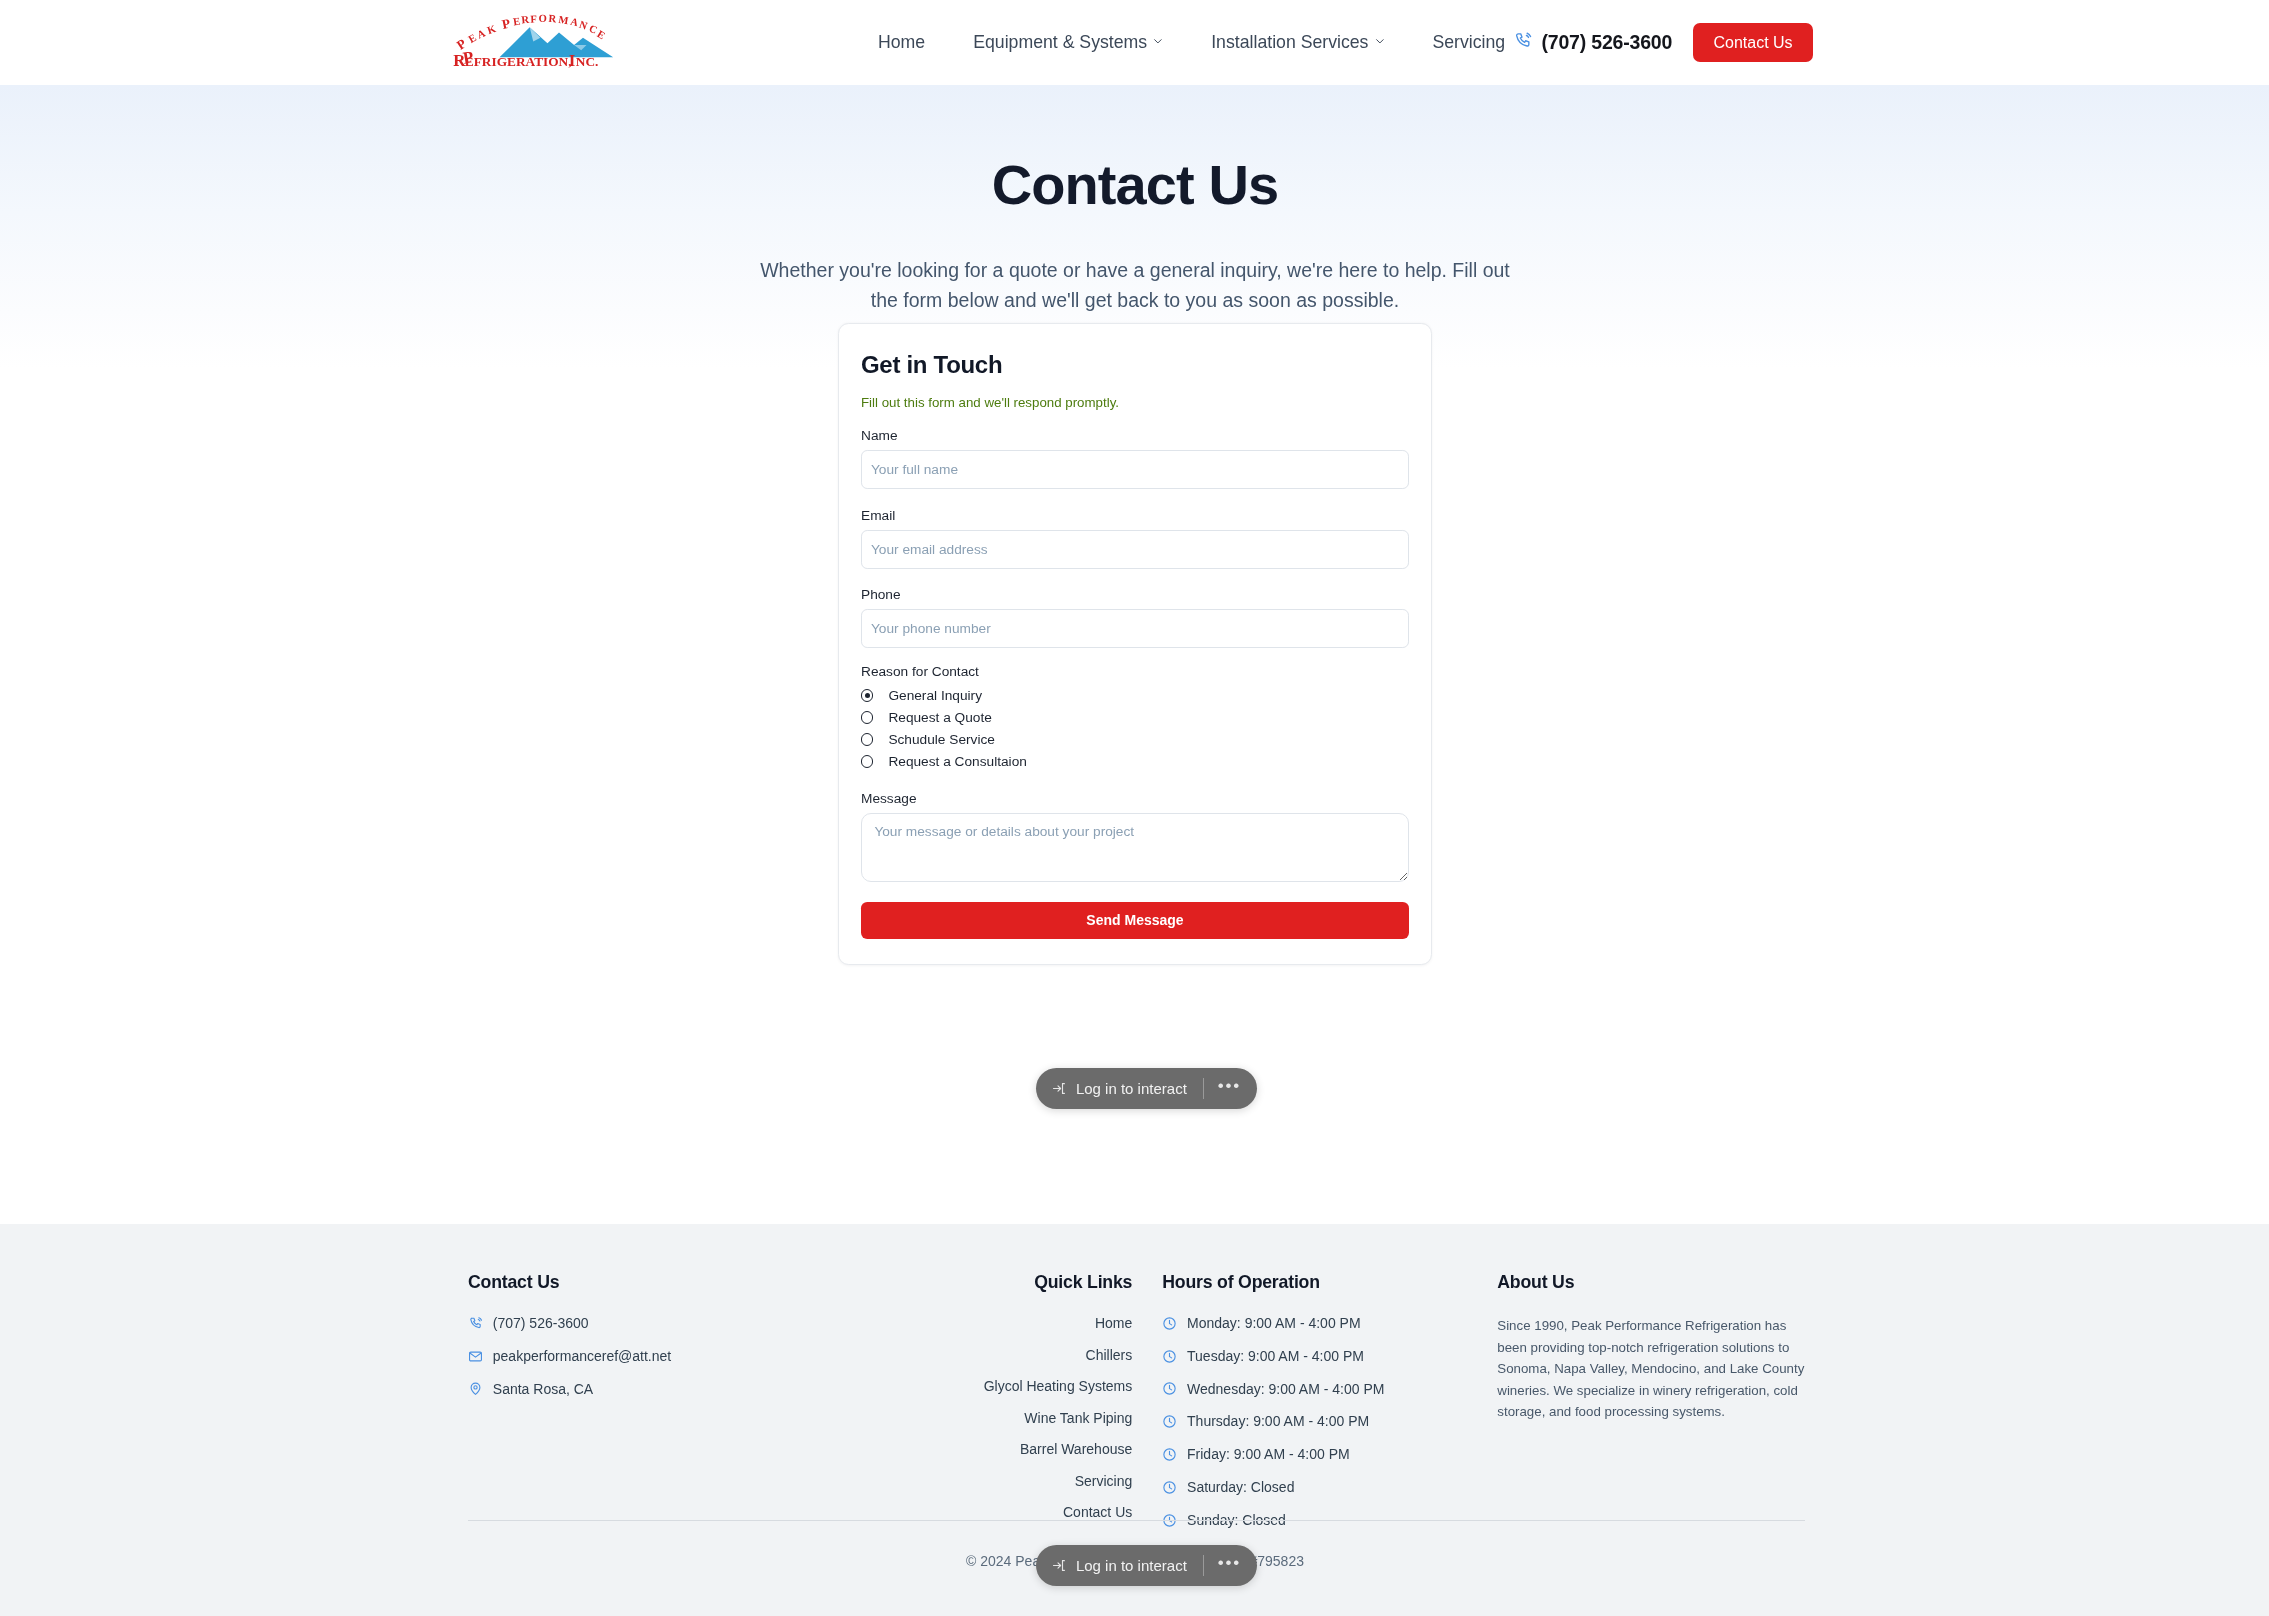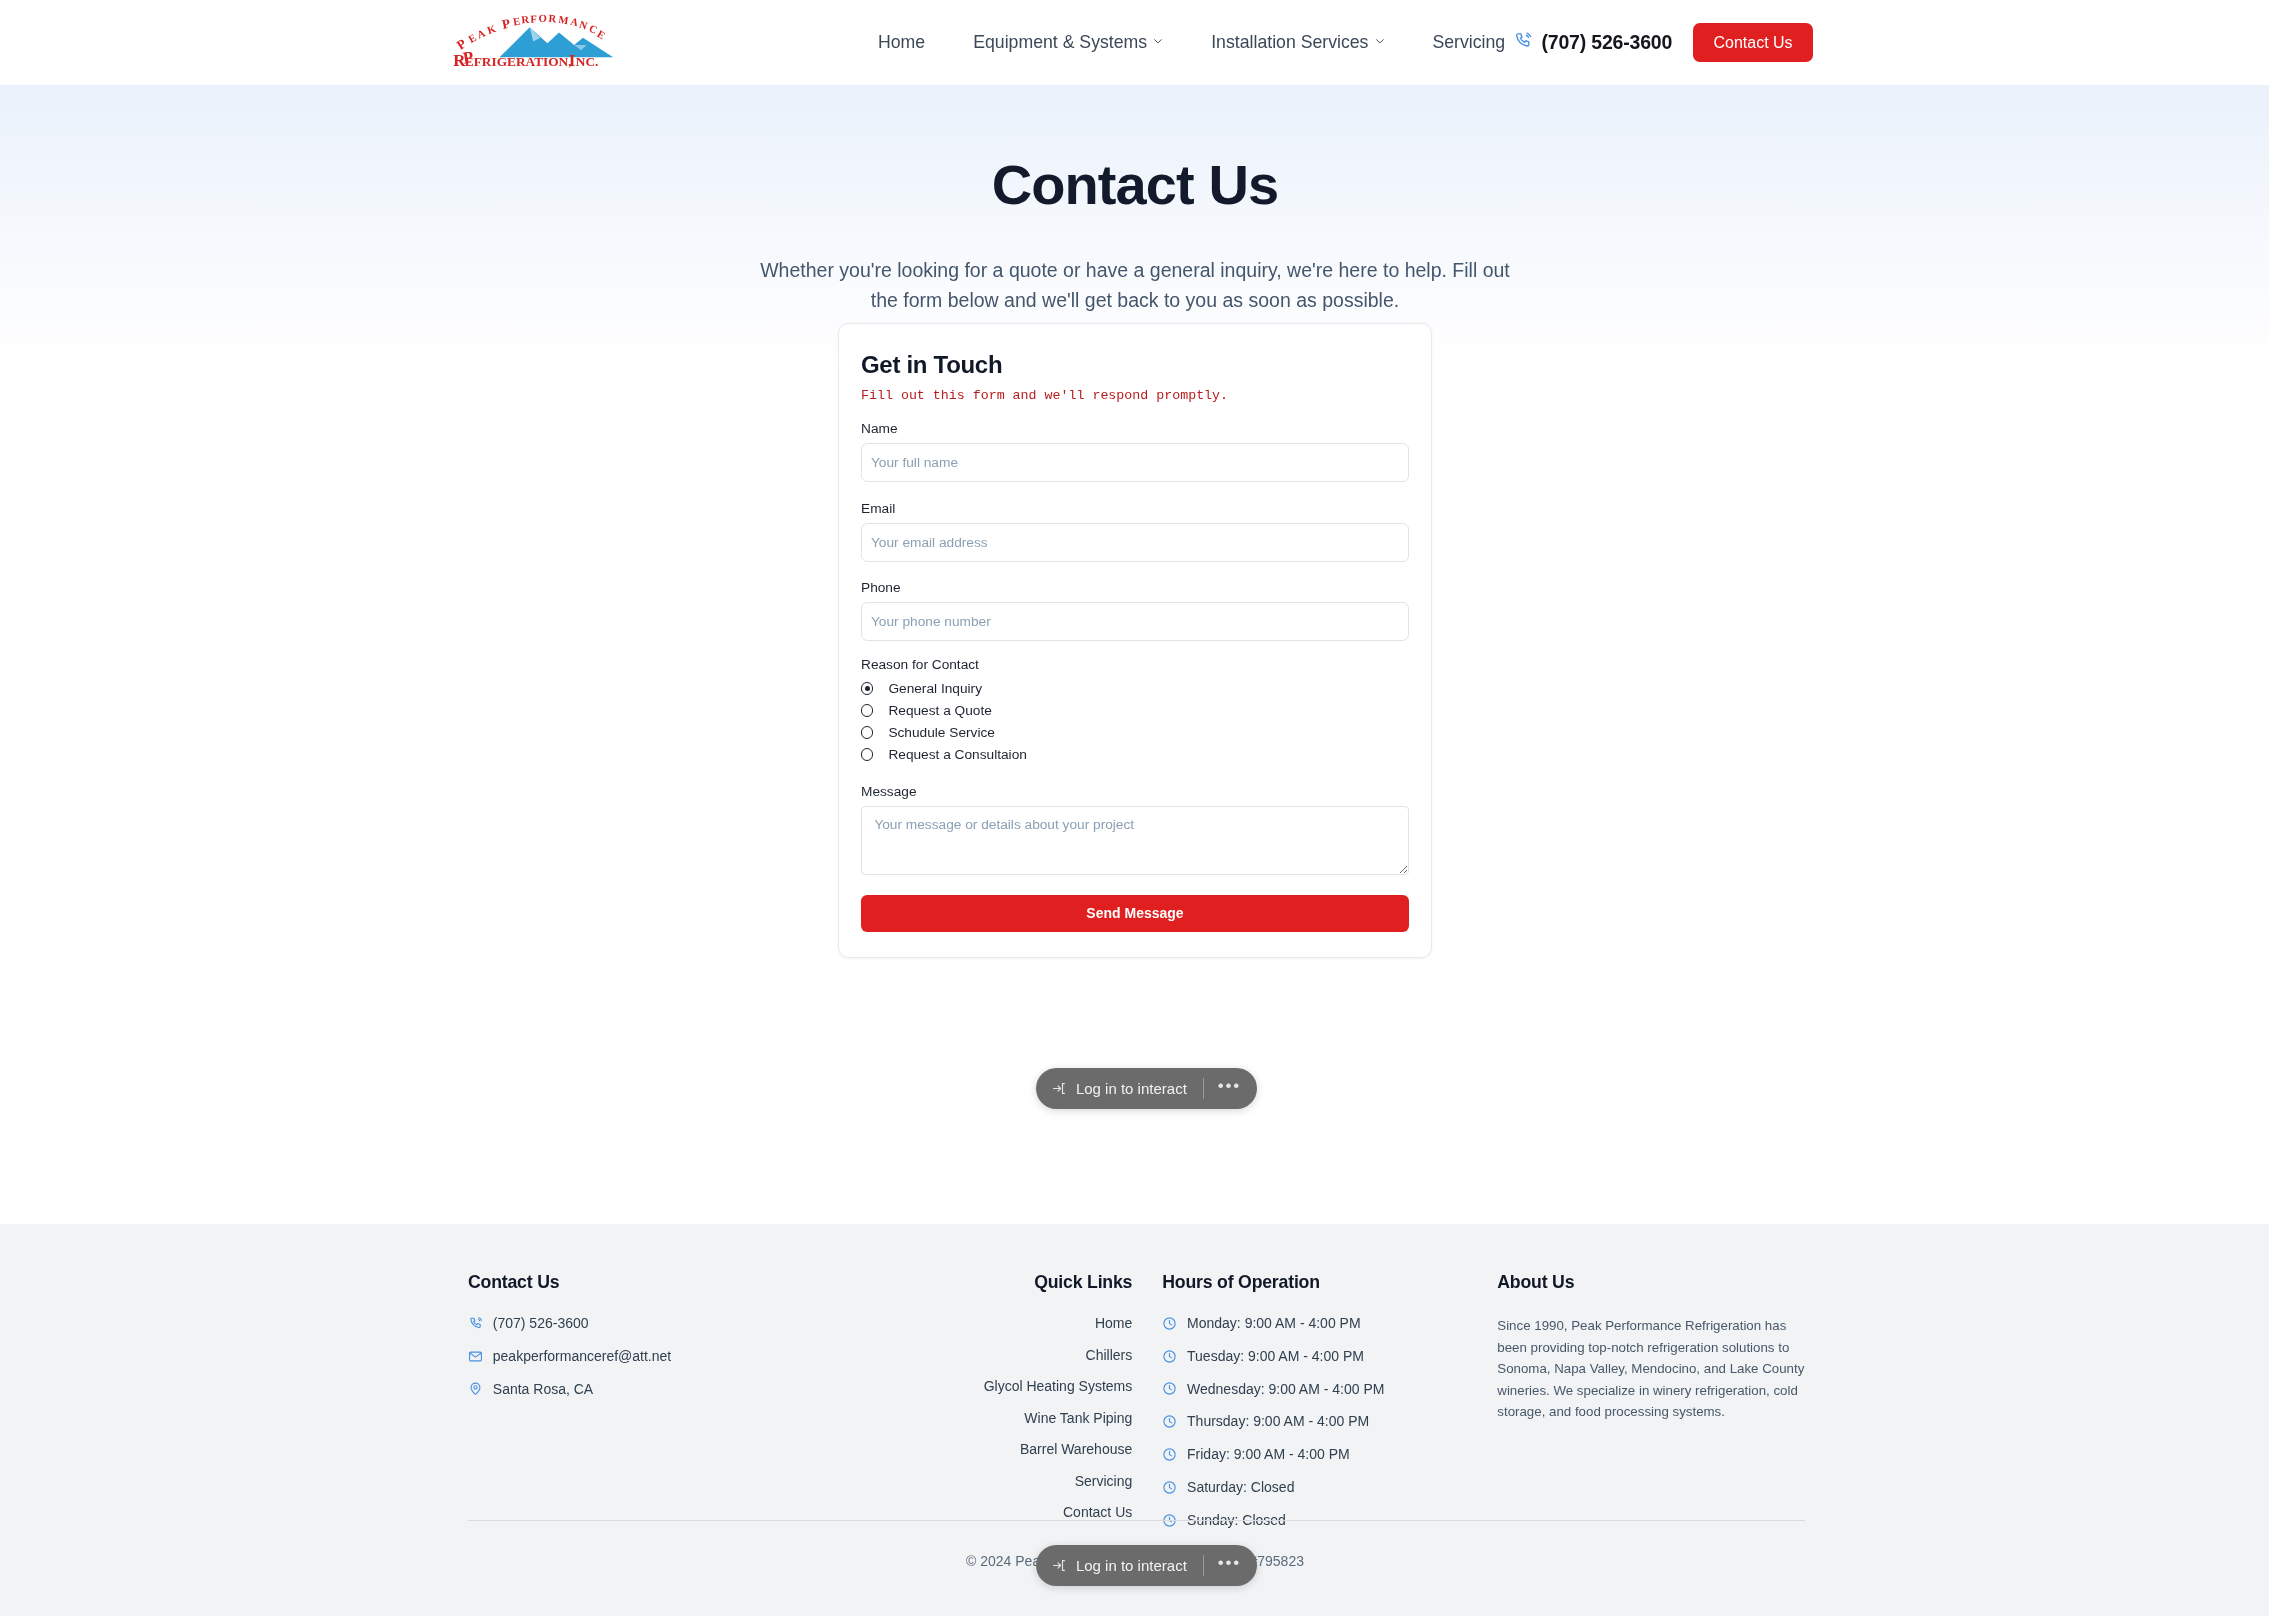--- a/index.html
+++ b/index.html
@@ -159,24 +159,23 @@
     padding: 26.6px 22px 25px 22px;
     z-index: 4;
   }
   .card-title {
     font-size: 24px;
     font-weight: bold;
     color: #111827;
     letter-spacing: -0.3px;
   }
   .card-sub {
-    margin-top: 9px;
+    margin-top: 16px;
     font-size: 13.3px;
-    color: #b91c1c;
-    font-family: Liberation Mono, monospace;
+    color: #4d7c0f;
   }
 
   .field { margin-top: 18.6px; }
   .field-label {
     font-size: 13.7px;
     color: #1d2430;
     margin-bottom: 7px;
     display: block;
   }
   .text-input {
@@ -224,21 +223,21 @@
     border-radius: 50%;
     background: #1d2430;
   }
   .radio-label { font-size: 13.7px; color: #1d2430; }
 
   .textarea {
     display: block;
     width: 100%;
     height: 69px;
     border: 0.9px solid #dfe4ea;
-    border-radius: 4px;
+    border-radius: 10px;
     padding: 9.8px 12.4px;
     font-size: 13.7px;
     font-family: inherit;
     color: #c2410c;
     background: #fff;
     outline: none;
     resize: vertical;
   }
   .textarea::placeholder { color: #8ba0b4; }
 

